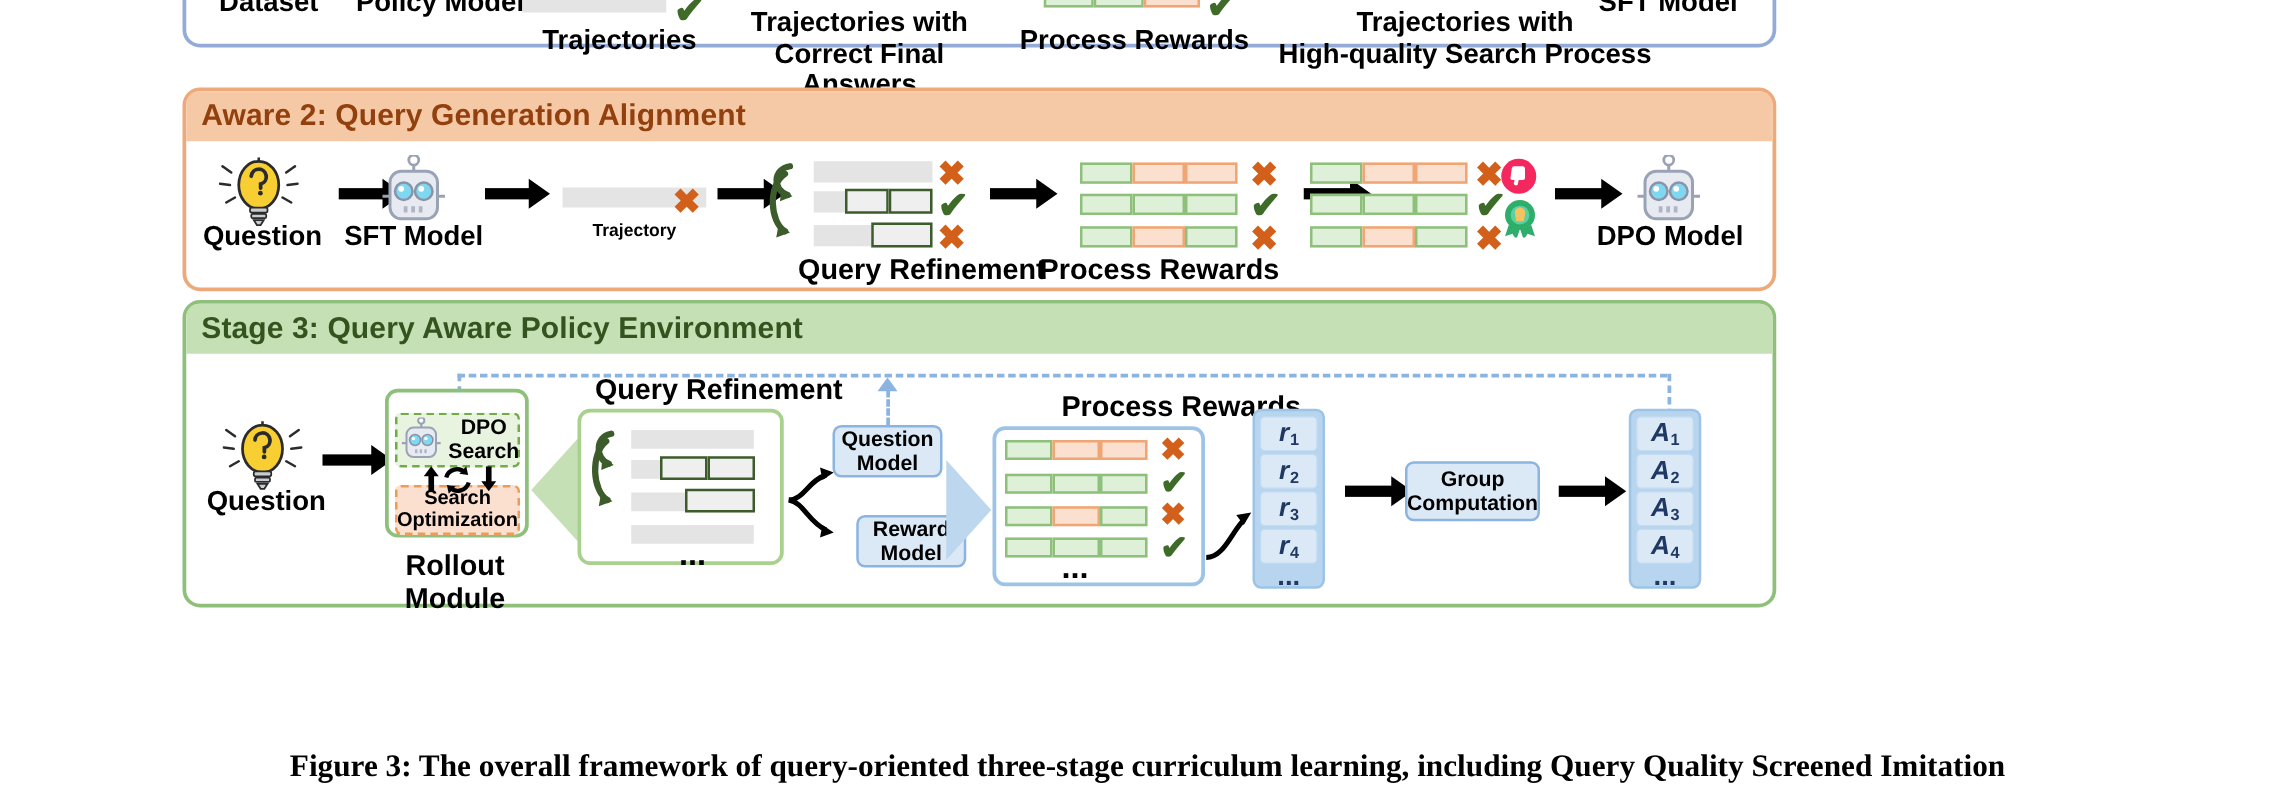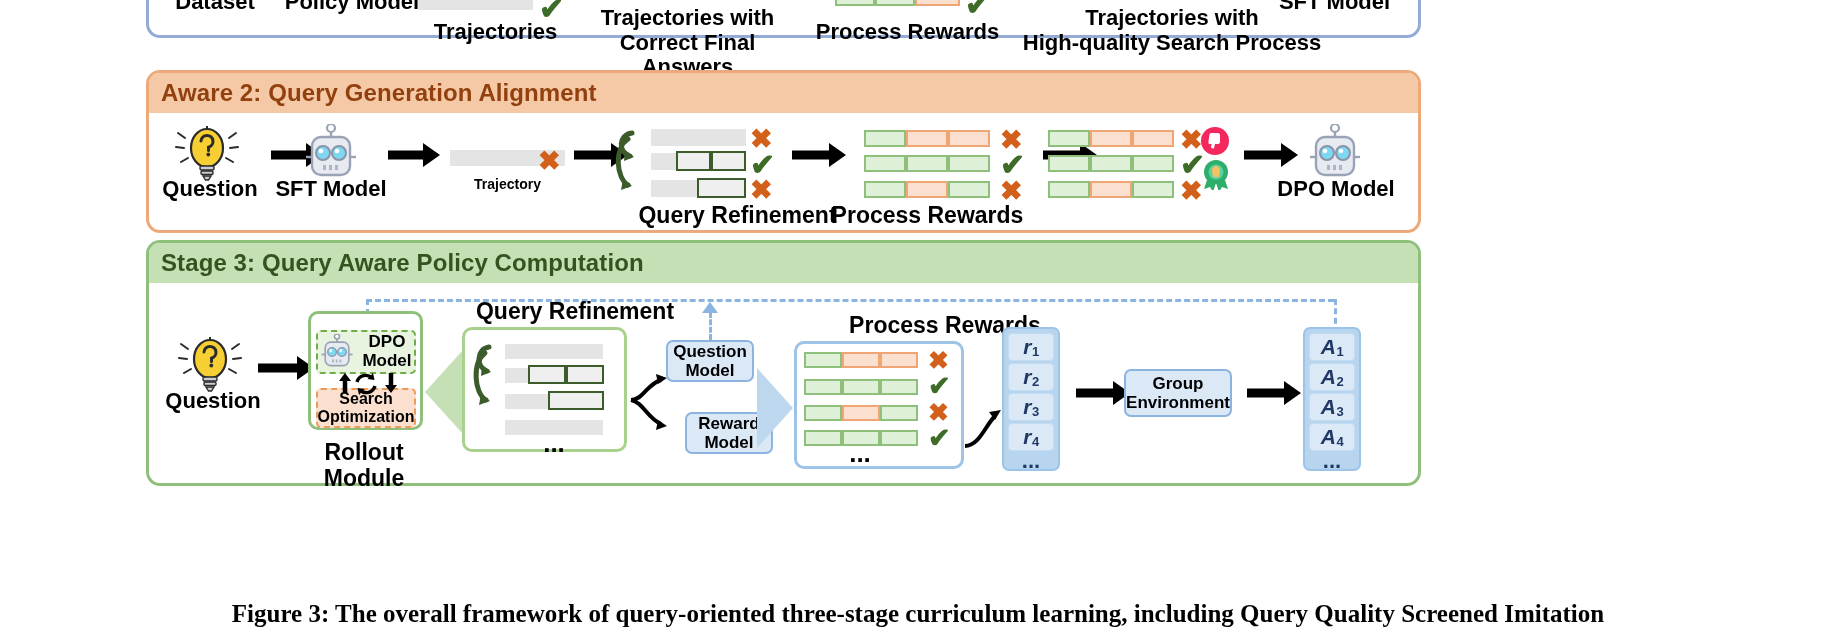--- a/index.html
+++ b/index.html
@@ -275,21 +275,21 @@
       <circle cx="19" cy="27" r="2.3" fill="#fff"></circle>
         <circle cx="35" cy="27" r="2.3" fill="#fff"></circle>
       <rect x="21" y="41" width="3" height="5" fill="#aeb5c5"></rect>
       <rect x="27" y="41" width="3" height="5" fill="#aeb5c5"></rect>
       <rect x="33" y="41" width="3" height="5" fill="#aeb5c5"></rect>
     </svg>
   </div>
   <div class="lbl" style="left:1272px;top:177px;width:128px;font-size:22px;">DPO Model</div>
 
   <div class="stage" id="stage3">
-    <div class="stage-hdr">Stage 3: Query Aware Policy Computation</div>
+    <div class="stage-hdr">Stage 3: Query Aware Policy Environment</div>
   </div>
 
   <div class="dashline" style="left:366px;top:299px;width:968px;"></div>
   <div class="dashvert" style="left:366px;top:299px;height:26px;"></div>
   <div class="dash-head-d" style="left:359px;top:323px;"></div>
   <div class="dashvert" style="left:709px;top:312px;height:28px;"></div>
   <div class="dash-head-u" style="left:702px;top:302px;"></div>
   <div class="dashvert" style="left:1334px;top:299px;height:34px;"></div>
 
   <div class="icon" style="left:178px;top:337px;width:66px;height:56px;">
@@ -330,21 +330,21 @@
       <circle cx="21" cy="29" r="7" fill="#7fd8f2" stroke="#8b93a6" stroke-width="2"></circle>
       <circle cx="37" cy="29" r="7" fill="#7fd8f2" stroke="#8b93a6" stroke-width="2"></circle>
       <circle cx="19" cy="27" r="2.3" fill="#fff"></circle>
         <circle cx="35" cy="27" r="2.3" fill="#fff"></circle>
       <rect x="21" y="41" width="3" height="5" fill="#aeb5c5"></rect>
       <rect x="27" y="41" width="3" height="5" fill="#aeb5c5"></rect>
       <rect x="33" y="41" width="3" height="5" fill="#aeb5c5"></rect>
     </svg>
   </div>
   <div class="lbl" style="left:356px;top:333px;width:62px;font-size:17px;white-space:pre-line;line-height:1.1;">DPO
-Model</div>
+Search</div>
 
   <div class="dashbox-o" style="left:316px;top:388px;width:100px;height:40px;"></div>
   <div class="lbl" style="left:316px;top:390px;width:100px;font-size:16px;white-space:pre-line;line-height:1.12;">Search
 Optimization</div>
 
   <div class="icon" style="left:336px;top:373px;width:72px;height:20px;">
     <svg viewBox="0 0 72 20" width="72" height="20">
       <line x1="9" y1="20" x2="9" y2="6" stroke="#000" stroke-width="4.5"></line>
       <path d="M9 0 l6 8 h-12 z" fill="#000"></path>
       <line x1="55" y1="0" x2="55" y2="13" stroke="#000" stroke-width="4.5"></line>
@@ -460,21 +460,21 @@
   </div>
   <div class="dots" style="left:1008px;top:448px;width:46px;font-size:22px;">...</div>
 
   <div class="arw" style="left:1076px;top:393px;width:54px;">
     <div class="shaft" style="width:38px;"></div>
       <div class="head" style="left:37px;"></div>
   </div>
 
   <div class="bbox" style="left:1124px;top:369px;width:108px;height:48px;font-size:17px;">
     <span style="white-space:pre-line;">Group
-Environment</span>
+Computation</span>
   </div>
 
   <div class="arw" style="left:1247px;top:393px;width:54px;">
     <div class="shaft" style="width:38px;"></div>
       <div class="head" style="left:37px;"></div>
   </div>
 
   <div class="stack" style="left:1303px;top:327px;width:58px;height:144px;"></div>
   <div class="cell" style="left:1309px;top:333px;width:46px;height:28px;font-size:21px;">
     <span>A</span>

